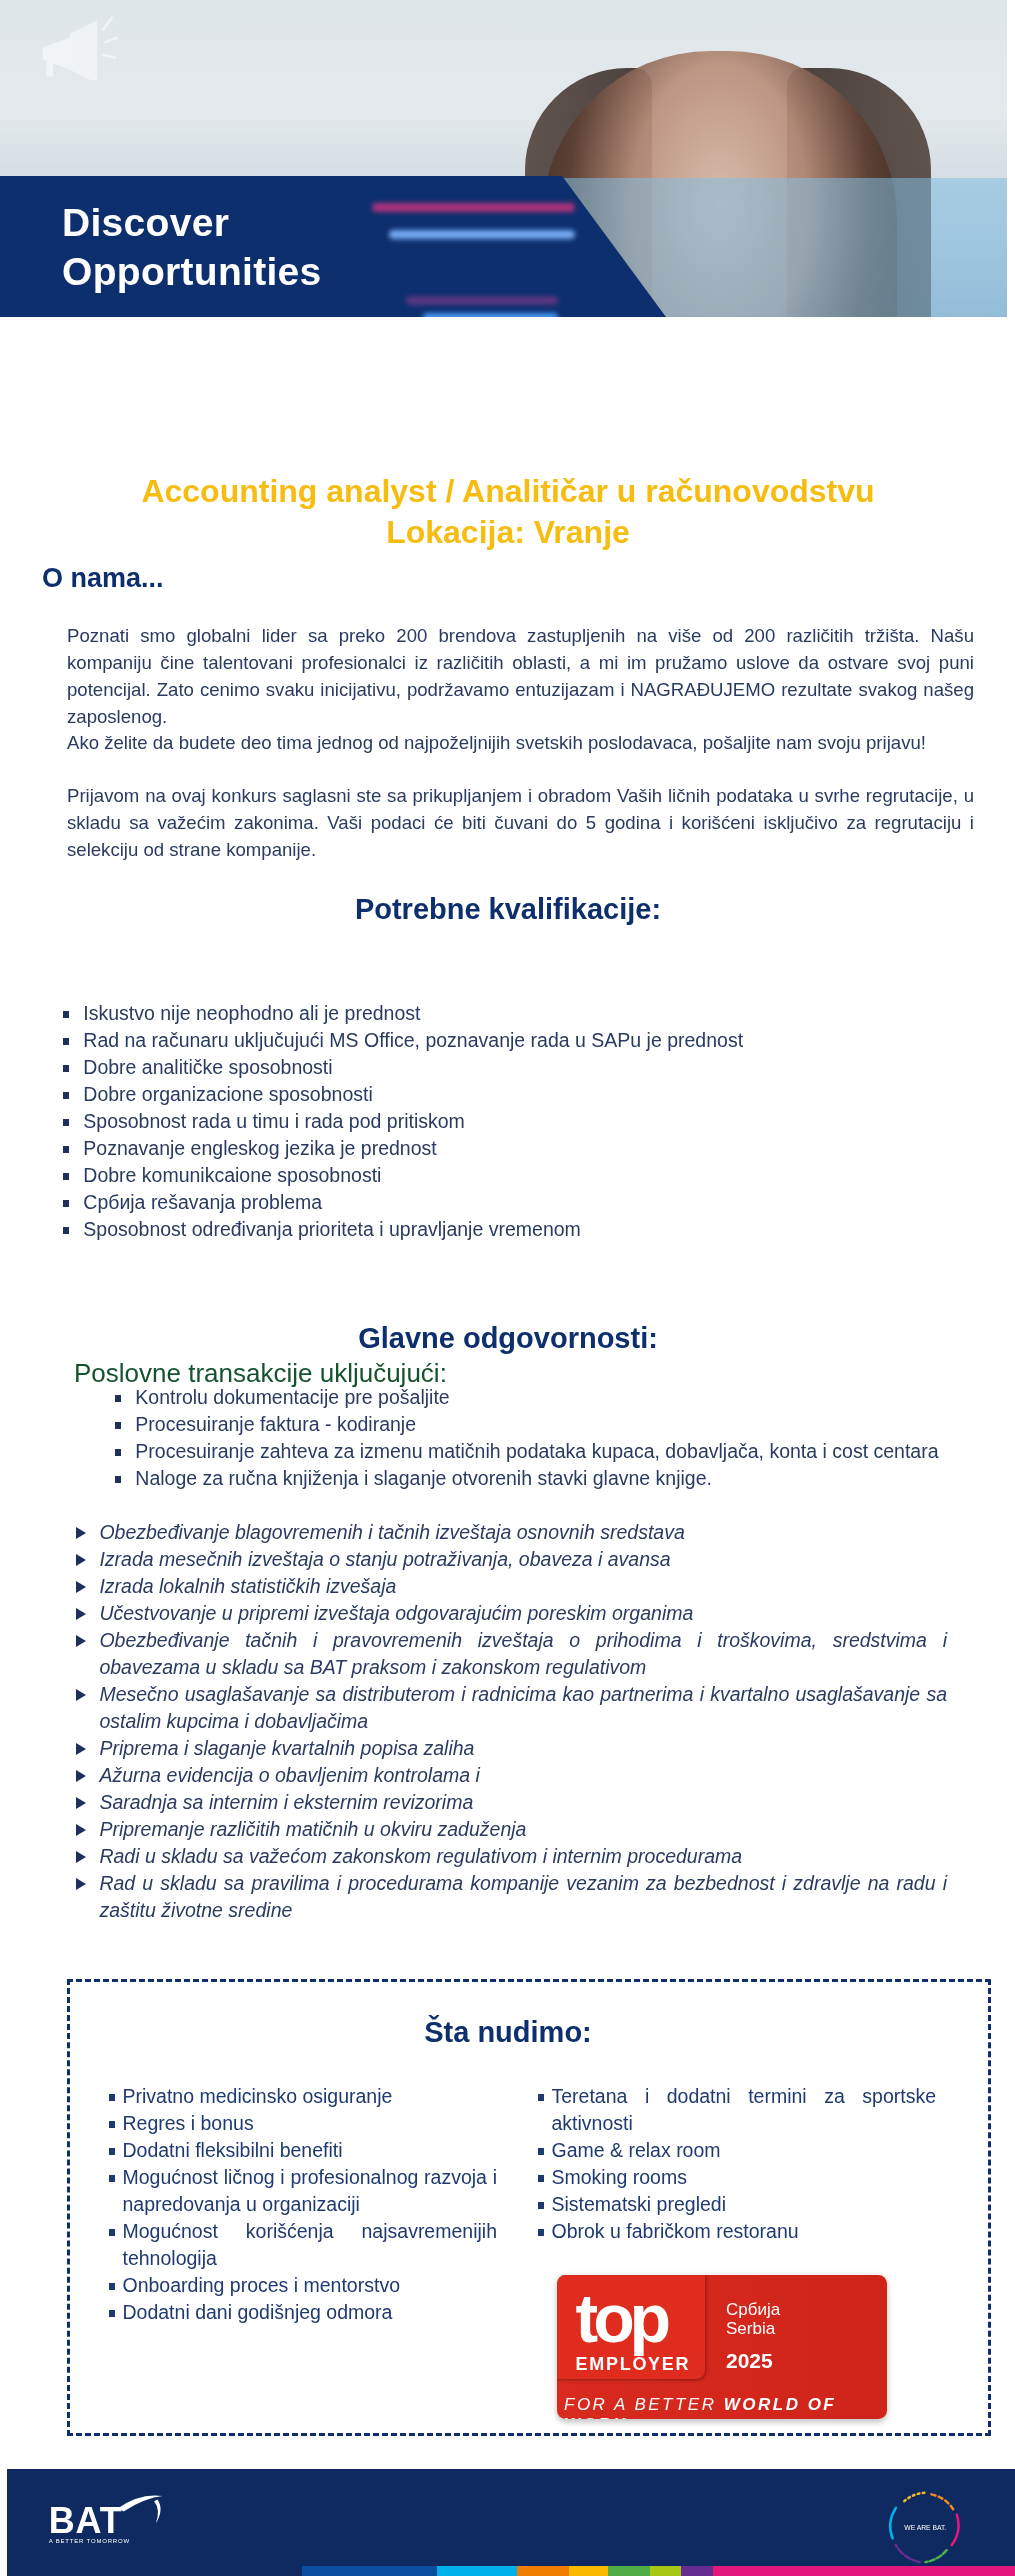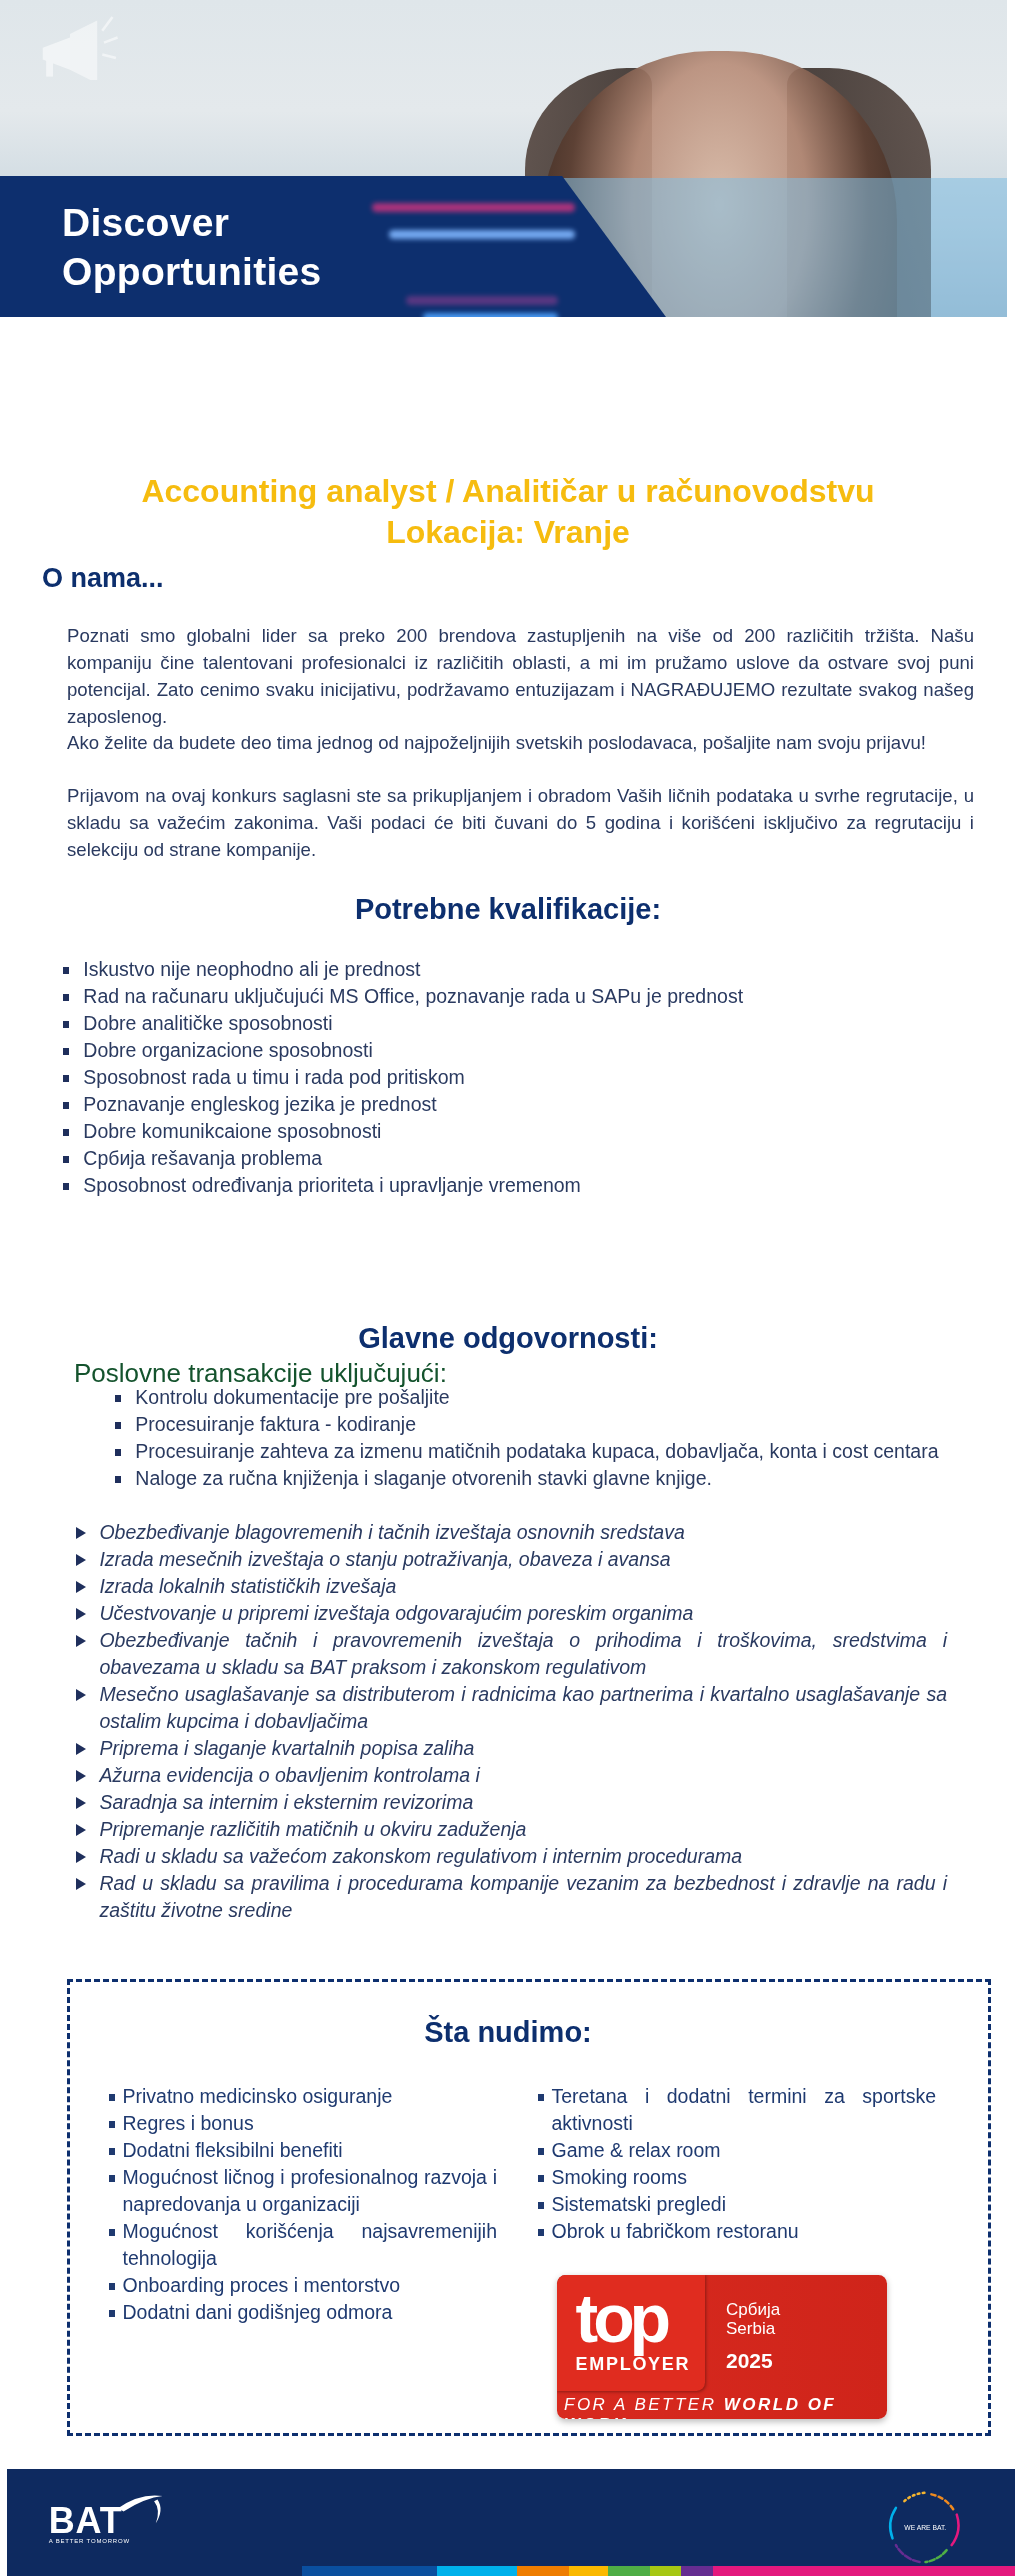--- a/index.html
+++ b/index.html
@@ -46,21 +46,21 @@
 
   
   .offer-box { position: absolute; left: 67px; top: 1979px; width: 924px; height: 457px; border: 3.4px dashed #0d2f6e; }
   .offer-heading { position: absolute; left: 0; top: 2016px; width: 1016px; text-align: center; color: #0d2f6e; font-weight: 700; font-size: 29px; }
   ul.offer { list-style: none; position: absolute; }
   ul.offer li { position: relative; padding-left: 13.5px; font-size: 19.5px; line-height: 27px; color: #1f3a70; text-align: justify; }
   ul.offer li::before { content: ""; position: absolute; left: 0; top: 11px; width: 6px; height: 6.8px; background: #1f3a70; }
 
   .top-employer { position: absolute; left: 557px; top: 2275px; width: 330px; height: 144px; border-radius: 8.5px;
     background: linear-gradient(90deg,#d82a1f,#cf241a); box-shadow: 0 2.5px 6.8px rgba(0,0,0,.25); overflow: hidden; }
-  .top-employer .inner { position: absolute; left: 0; top: 0; width: 148px; height: 116px; background: #e02c1f; border-radius: 8.5px 0 8.5px 0;
+  .top-employer .inner { position: absolute; left: 0; top: 0; width: 148px; height: 104px; background: #e02c1f; border-radius: 8.5px 0 8.5px 0;
     box-shadow: 0.8px 0.8px 3.4px rgba(0,0,0,.35); }
   .top-employer .top-word { position: absolute; left: 18.6px; top: 5.1px; color: #fff; font-weight: 700; font-size: 68px; letter-spacing: -5.1px; line-height: 76px; }
   .top-employer .emp { position: absolute; left: 18.6px; top: 79px; color: #fff; font-weight: 700; font-size: 18px; letter-spacing: 1.7px; }
   .top-employer .country-1 { position: absolute; left: 169px; top: 25.4px; color: #fff; font-size: 17px; }
   .top-employer .country-2 { position: absolute; left: 169px; top: 44px; color: #fff; font-size: 17px; }
   .top-employer .year { position: absolute; left: 169px; top: 74px; color: #fff; font-weight: 700; font-size: 21px; }
   .top-employer .tag { position: absolute; left: 7px; top: 120px; color: #fff; font-size: 17px; letter-spacing: 2.5px; font-style: italic; }
   .top-employer .tag b { font-weight: 700; }
 
   
@@ -108,21 +108,21 @@
   <div>Lokacija: Vranje</div>
 </div>
 
 <div class="about-heading">O nama...</div>
 
 <div class="para" style="top:622px">Poznati smo globalni lider sa preko 200 brendova zastupljenih na više od 200 različitih tržišta. Našu kompaniju čine talentovani profesionalci iz različitih oblasti, a mi im pružamo uslove da ostvare svoj puni potencijal. Zato cenimo svaku inicijativu, podržavamo entuzijazam i NAGRAĐUJEMO rezultate svakog našeg zaposlenog.</div>
 <div class="para" style="top:729px">Ako želite da budete deo tima jednog od najpoželjnijih svetskih poslodavaca, pošaljite nam svoju prijavu!</div>
 <div class="para" style="top:782px">Prijavom na ovaj konkurs saglasni ste sa prikupljanjem i obradom Vaših ličnih podataka u svrhe regrutacije, u skladu sa važećim zakonima. Vaši podaci će biti čuvani do 5 godina i korišćeni isključivo za regrutaciju i selekciju od strane kompanije.</div>
 
 <div class="section-heading" style="top:893px">Potrebne kvalifikacije:</div>
-<ul class="sq" style="left:63px;top:956px;width:846px">
+<ul class="sq" style="left:63px;top:1000px;width:846px">
   <li>Iskustvo nije neophodno ali je prednost</li>
   <li>Rad na računaru uključujući MS Office, poznavanje rada u SAPu je prednost</li>
   <li>Dobre analitičke sposobnosti</li>
   <li>Dobre organizacione sposobnosti</li>
   <li>Sposobnost rada u timu i rada pod pritiskom</li>
   <li>Poznavanje engleskog jezika je prednost</li>
   <li>Dobre komunikcaione sposobnosti</li>
   <li>Србија rešavanja problema</li>
   <li>Sposobnost određivanja prioriteta i upravljanje vremenom</li>
 </ul>

